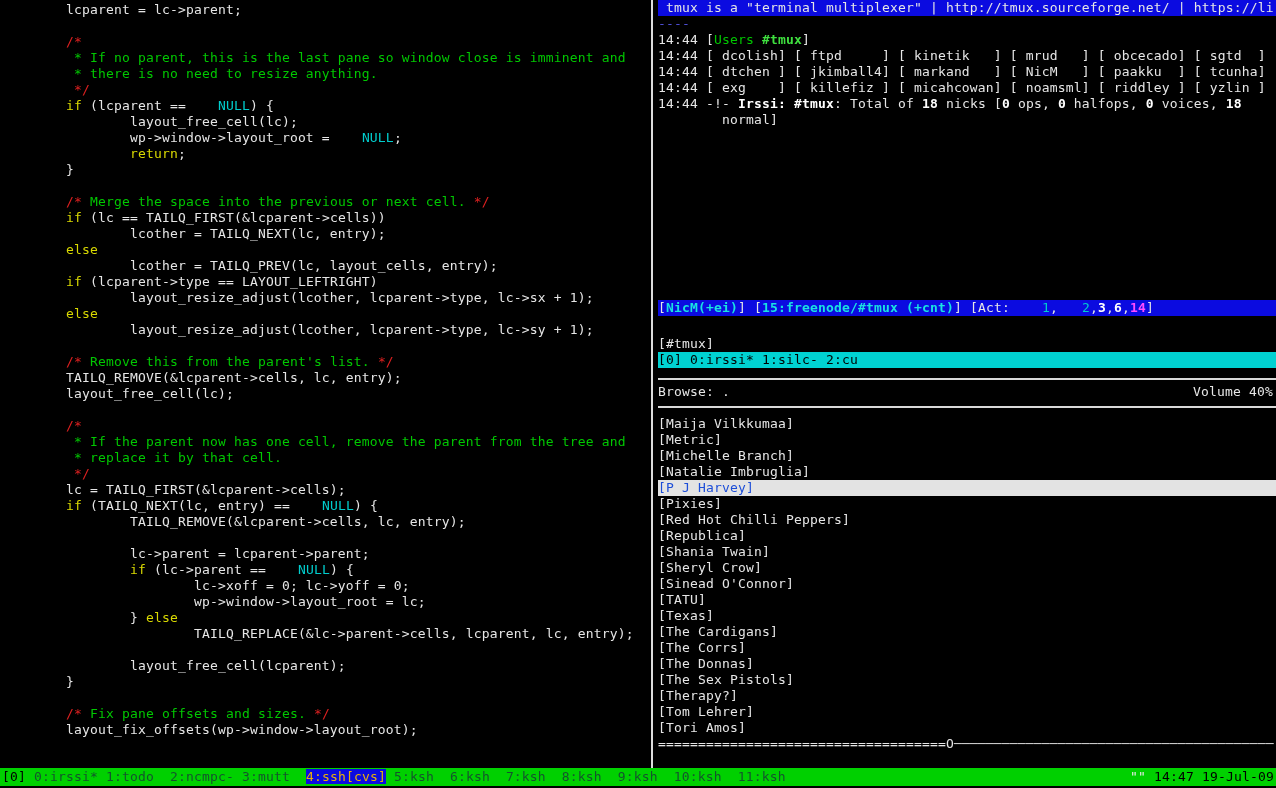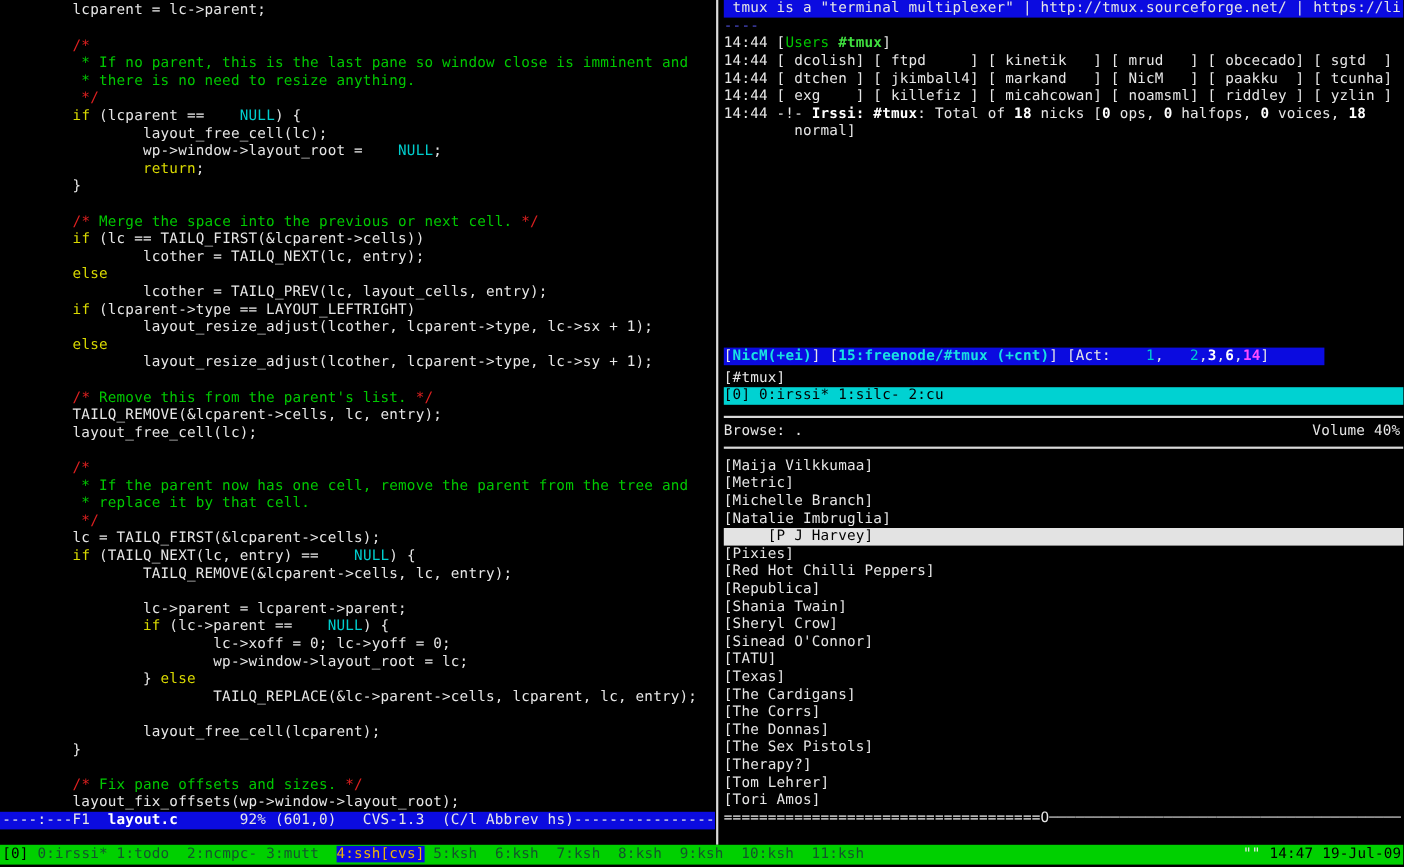--- a/index.html
+++ b/index.html
@@ -25,48 +25,47 @@
   .sg-q{color:#e8e8e8;}
   .sg-L{color:#c9c9c9;}
   
   .pane-left{position:absolute;left:0;top:0;width:650px;height:768px;}
   .codelines{position:absolute;left:2px;top:2px;width:648px;}
   .modeline{position:absolute;left:0;top:738px;width:650px;height:16px;background:var(--blue);padding-left:2px;box-sizing:border-box;}
   .vborder{position:absolute;left:651px;top:0;width:2px;height:768px;background:#dcdcdc;}
   .pane-right{position:absolute;left:658px;top:0;width:618px;height:768px;}
   .topicbar{position:absolute;left:0;top:0;width:618px;height:16px;background:var(--blue);}
   .irclines{position:absolute;left:0;top:16px;width:618px;}
-  .ircstatus{position:absolute;left:0;top:316px;width:546px;height:16px;background:var(--blue);}
+  .ircstatus{position:absolute;left:0;top:300px;width:618px;height:16px;background:var(--blue);}
   .ircinput{position:absolute;left:0;top:336px;width:618px;height:16px;}
   .innertmux{position:absolute;left:0;top:352px;width:672px;height:16px;background:var(--cyanbar);color:#000;}
   .hline1{position:absolute;left:0;top:378px;width:618px;height:2px;background:#d9d9d9;}
   .hline2{position:absolute;left:0;top:406px;width:618px;height:2px;background:#d9d9d9;}
   .browserow{position:absolute;left:0;top:384px;width:618px;height:16px;display:flex;justify-content:space-between;padding-right:3px;box-sizing:border-box;}
   .artistlist{position:absolute;left:0;top:416px;width:618px;}
   .list-item{height:16px;}
-  .list-item.selected{background:var(--selbg);color:#000000;padding-left:40px;}
+  .list-item.selected{background:var(--selbg);color:#1d4ed8;}
   .progressrow{position:absolute;left:0;top:736px;width:618px;height:16px;}
   .playerstatus{position:absolute;left:0;top:752px;width:618px;height:16px;display:flex;justify-content:space-between;padding-right:2px;box-sizing:border-box;}
   .statusbar{
     position:absolute;left:0;top:768px;width:1276px;height:18px;line-height:18px;
     background:var(--greenbar);color:#000;display:flex;justify-content:space-between;
     padding:0 2px;box-sizing:border-box;
   }
   .win{color:#14532d;}
   .win.current{color:#eab308;background:var(--blue);}
 </style>
 </head>
 <body>
 
 <div class="screen">
 
   
   <div class="pane-left">
     <div class="codelines"><div class="trow"><span class="sg-w">        lcparent = lc-&gt;parent;</span></div><div class="trow"></div><div class="trow"><span class="sg-r">        /*</span></div><div class="trow"><span class="sg-g">         * If no parent, this is the last pane so window close is imminent and</span></div><div class="trow"><span class="sg-g">         * there is no need to resize anything.</span></div><div class="trow"><span class="sg-r">         */</span></div><div class="trow"><span class="sg-w">        </span><span class="sg-y">if</span><span class="sg-w"> (lcparent == </span><span class="sg-c">NULL</span><span class="sg-w">) {</span></div><div class="trow"><span class="sg-w">                layout_free_cell(lc);</span></div><div class="trow"><span class="sg-w">                wp-&gt;window-&gt;layout_root = </span><span class="sg-c">NULL</span><span class="sg-w">;</span></div><div class="trow"><span class="sg-w">                </span><span class="sg-y">return</span><span class="sg-w">;</span></div><div class="trow"><span class="sg-w">        }</span></div><div class="trow"></div><div class="trow"><span class="sg-w">        </span><span class="sg-r">/*</span><span class="sg-g"> Merge the space into the previous or next cell. </span><span class="sg-r">*/</span></div><div class="trow"><span class="sg-w">        </span><span class="sg-y">if</span><span class="sg-w"> (lc == TAILQ_FIRST(&amp;lcparent-&gt;cells))</span></div><div class="trow"><span class="sg-w">                lcother = TAILQ_NEXT(lc, entry);</span></div><div class="trow"><span class="sg-w">        </span><span class="sg-y">else</span></div><div class="trow"><span class="sg-w">                lcother = TAILQ_PREV(lc, layout_cells, entry);</span></div><div class="trow"><span class="sg-w">        </span><span class="sg-y">if</span><span class="sg-w"> (lcparent-&gt;type == LAYOUT_LEFTRIGHT)</span></div><div class="trow"><span class="sg-w">                layout_resize_adjust(lcother, lcparent-&gt;type, lc-&gt;sx + 1);</span></div><div class="trow"><span class="sg-w">        </span><span class="sg-y">else</span></div><div class="trow"><span class="sg-w">                layout_resize_adjust(lcother, lcparent-&gt;type, lc-&gt;sy + 1);</span></div><div class="trow"></div><div class="trow"><span class="sg-w">        </span><span class="sg-r">/*</span><span class="sg-g"> Remove this from the parent's list. </span><span class="sg-r">*/</span></div><div class="trow"><span class="sg-w">        TAILQ_REMOVE(&amp;lcparent-&gt;cells, lc, entry);</span></div><div class="trow"><span class="sg-w">        layout_free_cell(lc);</span></div><div class="trow"></div><div class="trow"><span class="sg-r">        /*</span></div><div class="trow"><span class="sg-g">         * If the parent now has one cell, remove the parent from the tree and</span></div><div class="trow"><span class="sg-g">         * replace it by that cell.</span></div><div class="trow"><span class="sg-r">         */</span></div><div class="trow"><span class="sg-w">        lc = TAILQ_FIRST(&amp;lcparent-&gt;cells);</span></div><div class="trow"><span class="sg-w">        </span><span class="sg-y">if</span><span class="sg-w"> (TAILQ_NEXT(lc, entry) == </span><span class="sg-c">NULL</span><span class="sg-w">) {</span></div><div class="trow"><span class="sg-w">                TAILQ_REMOVE(&amp;lcparent-&gt;cells, lc, entry);</span></div><div class="trow"></div><div class="trow"><span class="sg-w">                lc-&gt;parent = lcparent-&gt;parent;</span></div><div class="trow"><span class="sg-w">                </span><span class="sg-y">if</span><span class="sg-w"> (lc-&gt;parent == </span><span class="sg-c">NULL</span><span class="sg-w">) {</span></div><div class="trow"><span class="sg-w">                        lc-&gt;xoff = 0; lc-&gt;yoff = 0;</span></div><div class="trow"><span class="sg-w">                        wp-&gt;window-&gt;layout_root = lc;</span></div><div class="trow"><span class="sg-w">                } </span><span class="sg-y">else</span></div><div class="trow"><span class="sg-w">                        TAILQ_REPLACE(&amp;lc-&gt;parent-&gt;cells, lcparent, lc, entry);</span></div><div class="trow"></div><div class="trow"><span class="sg-w">                layout_free_cell(lcparent);</span></div><div class="trow"><span class="sg-w">        }</span></div><div class="trow"></div><div class="trow"><span class="sg-w">        </span><span class="sg-r">/*</span><span class="sg-g"> Fix pane offsets and sizes. </span><span class="sg-r">*/</span></div><div class="trow"><span class="sg-w">        layout_fix_offsets(wp-&gt;window-&gt;layout_root);</span></div></div>
-    <div class="modeline"><span class="sg-w">----:---F1  </span><span class="sg-W">layout.c</span><span class="sg-w">       92% (601,0)   CVS-1.3  (C/l Abbrev hs)----------------</span></div>
   </div>
 
   
   <div class="vborder"></div>
 
   
   <div class="pane-right">
     <div class="topicbar"> tmux is a "terminal multiplexer" | http://tmux.sourceforge.net/ | https://li</div>
     <div class="irclines"><div class="trow"><span class="sg-d">----</span></div><div class="trow"><span class="sg-w">14:44 [</span><span class="sg-g">Users</span><span class="sg-w"> </span><span class="sg-G">#tmux</span><span class="sg-w">]</span></div><div class="trow"><span class="sg-w">14:44 [ dcolish] [ ftpd     ] [ kinetik   ] [ mrud   ] [ obcecado] [ sgtd  ]</span></div><div class="trow"><span class="sg-w">14:44 [ dtchen ] [ jkimball4] [ markand   ] [ NicM   ] [ paakku  ] [ tcunha]</span></div><div class="trow"><span class="sg-w">14:44 [ exg    ] [ killefiz ] [ micahcowan] [ noamsml] [ riddley ] [ yzlin ]</span></div><div class="trow"><span class="sg-w">14:44 -!- </span><span class="sg-W">Irssi:</span><span class="sg-w"> </span><span class="sg-W">#tmux</span><span class="sg-w">: Total of </span><span class="sg-W">18</span><span class="sg-w"> nicks [</span><span class="sg-W">0</span><span class="sg-w"> ops, </span><span class="sg-W">0</span><span class="sg-w"> halfops, </span><span class="sg-W">0</span><span class="sg-w"> voices, </span><span class="sg-W">18</span></div><div class="trow"><span class="sg-w">        normal]</span></div></div>
     <div class="ircstatus"><span class="sg-w">[</span><span class="sg-C">NicM</span><span class="sg-C">(+ei)</span><span class="sg-w">] [</span><span class="sg-C">15:freenode/#tmux (+cnt)</span><span class="sg-w">] [Act: </span><span class="sg-c">1</span><span class="sg-w">,</span><span class="sg-c">2</span><span class="sg-w">,</span><span class="sg-W">3</span><span class="sg-w">,</span><span class="sg-W">6</span><span class="sg-w">,</span><span class="sg-m">14</span><span class="sg-w">]</span></div>

